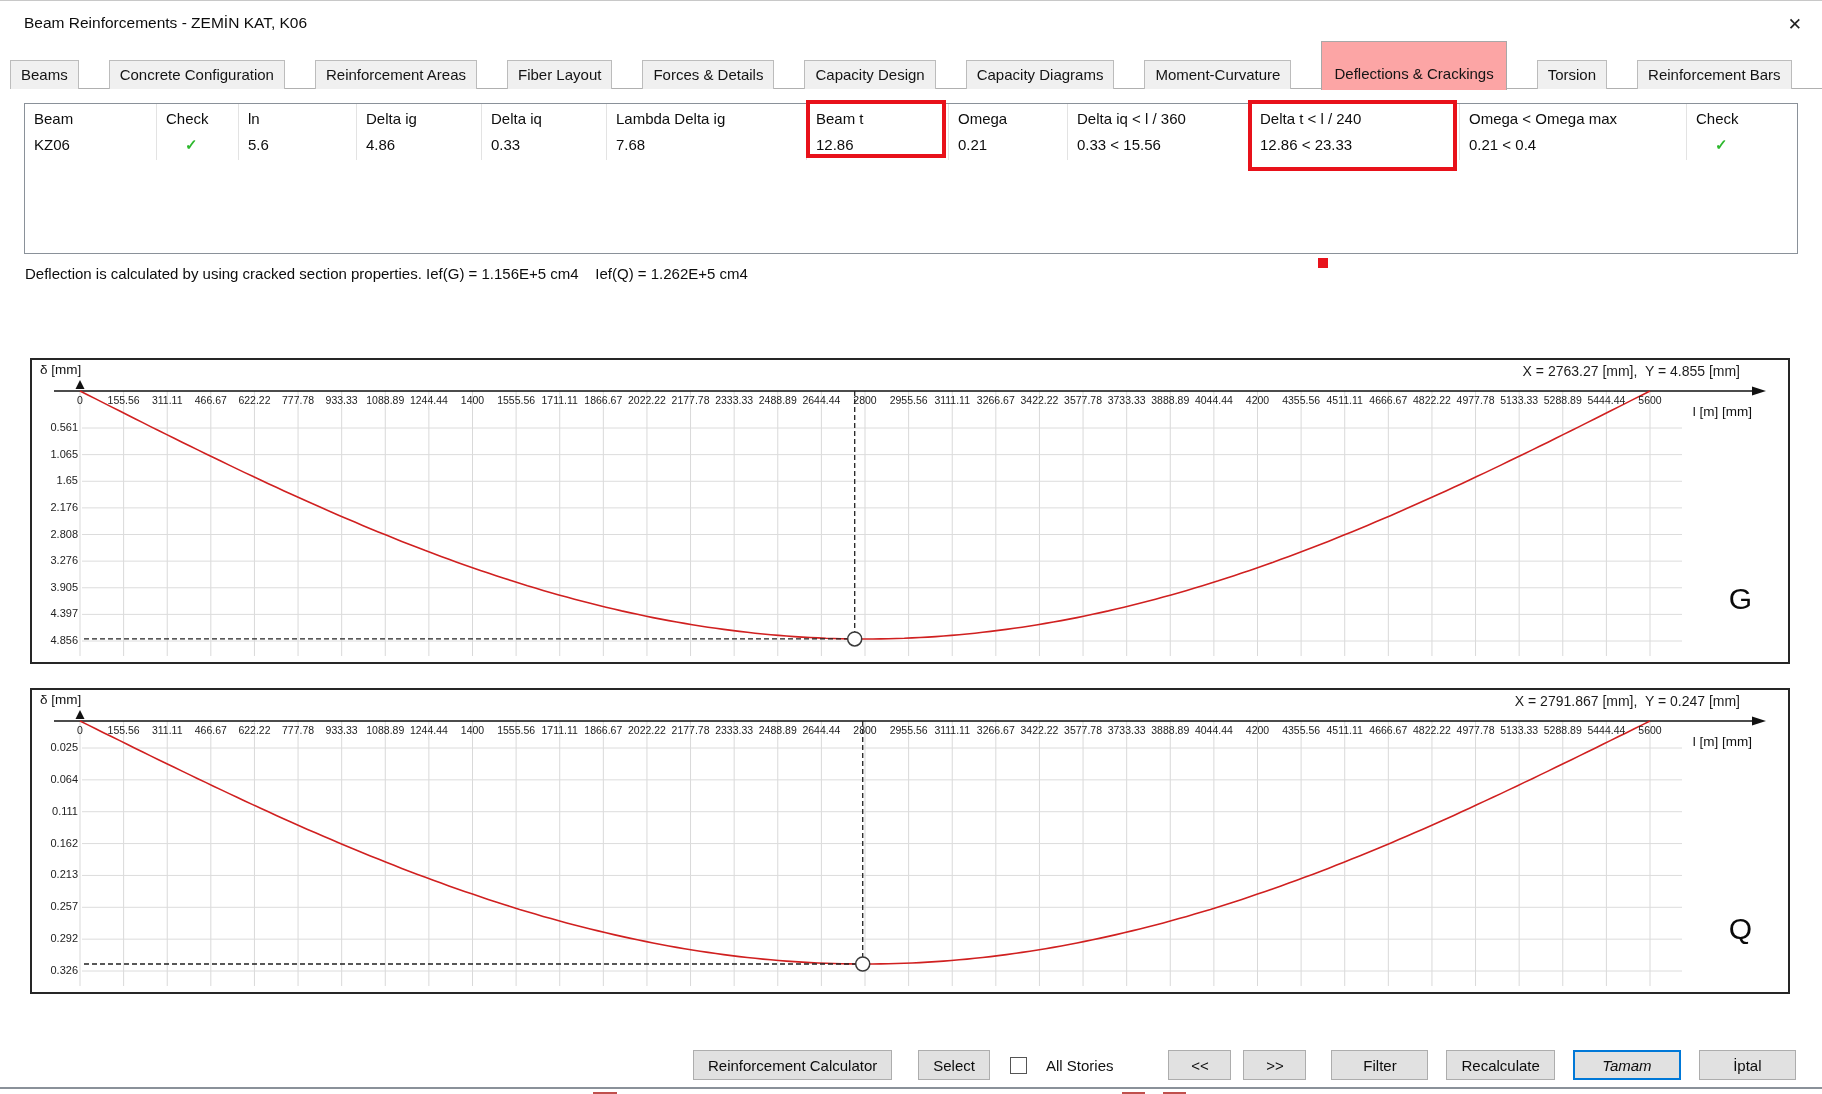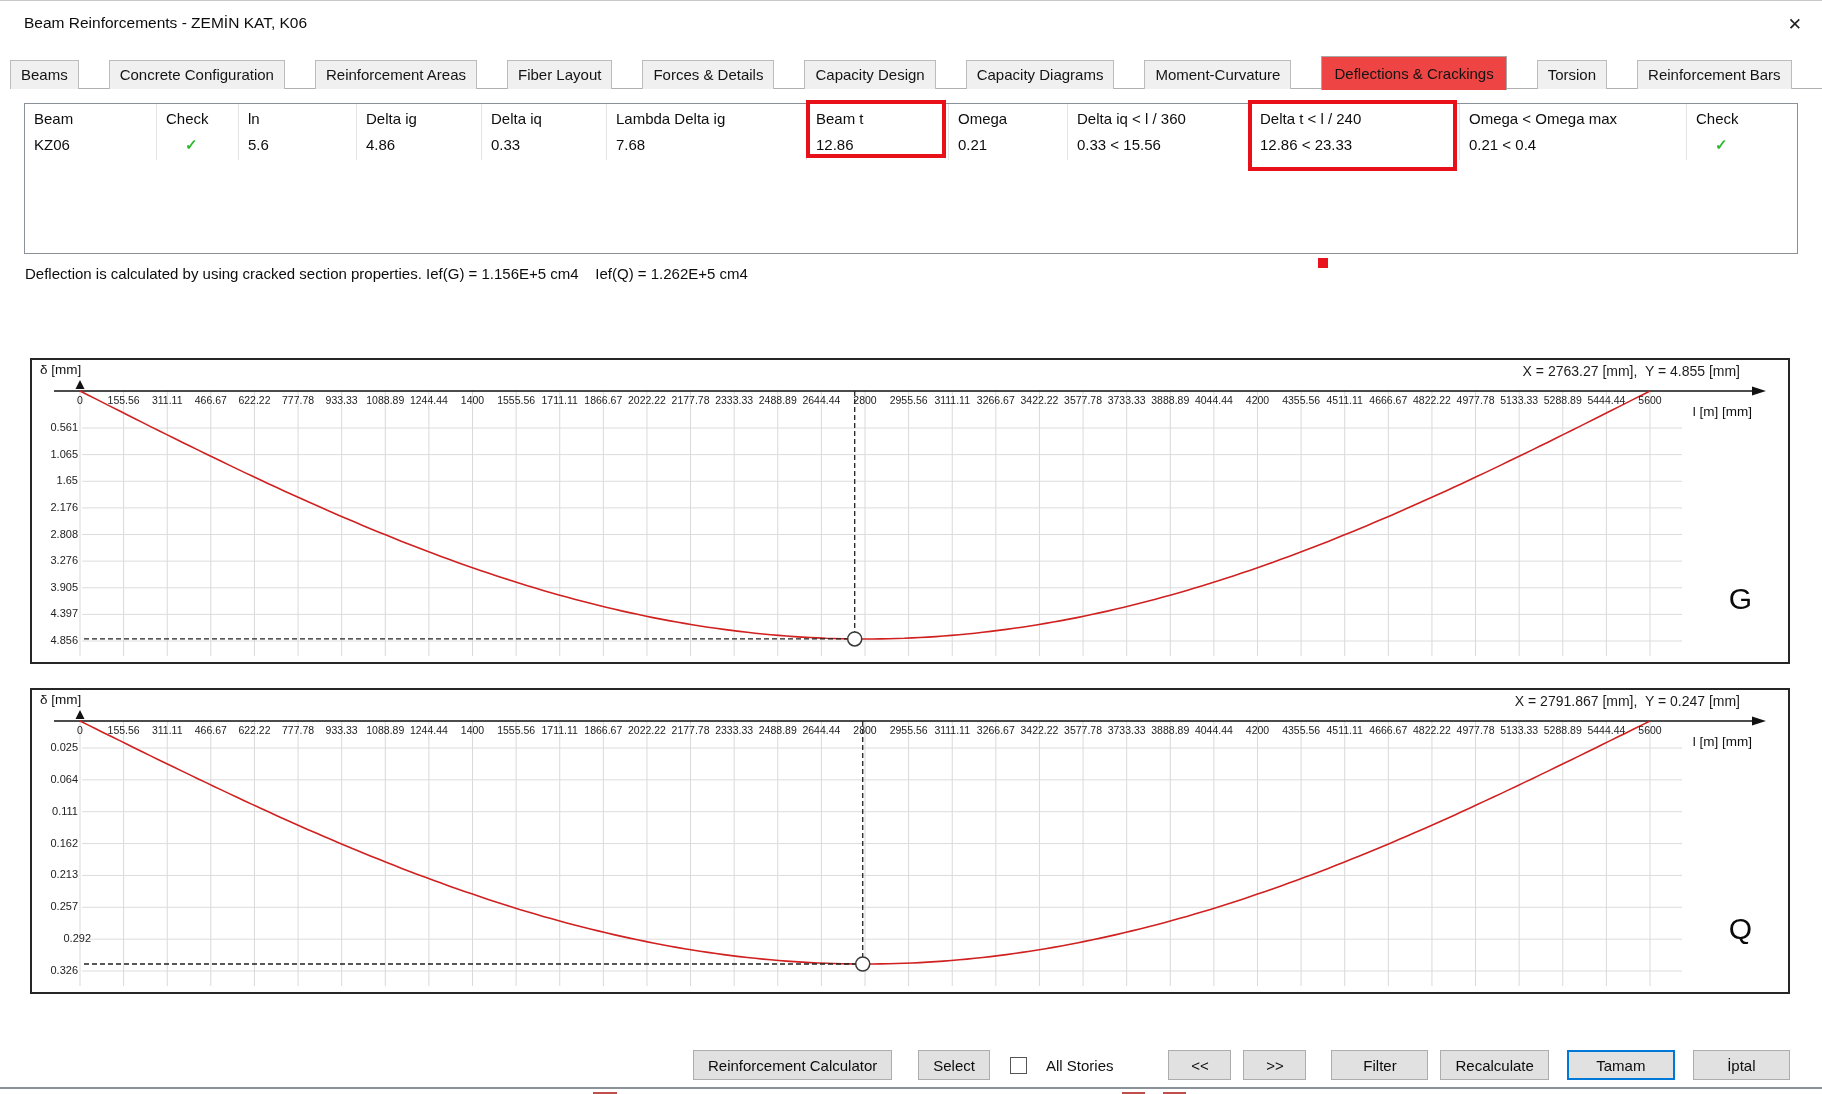--- a/index.html
+++ b/index.html
@@ -9,21 +9,21 @@
 
   
   .titlebar-text { position:absolute; left:24px; top:13px; font-size:15.5px; color:#0d0d0d; }
   .close-btn { position:absolute; right:14px; top:11px; font-size:17px; color:#222; cursor:pointer; padding:2px 6px; }
 
   
   .tabbar { position:absolute; left:10px; top:56px; right:0; height:32px; display:flex; align-items:flex-end;gap:28px; }
   .tabbar::after { content:""; position:absolute; left:0; right:0; bottom:0; border-bottom:1px solid #b0b0b0; }
   .tab { position:relative; z-index:1; font-size:15px; padding:5px 10px 6px 10px; background:#f0f0f0;
     border:1px solid #bcbcbc; border-bottom:none; margin-right:2px; white-space:nowrap; cursor:pointer; color:#141414; }
-  .tab.active { background:#ef4444; z-index:3; padding:8px 12px 8px 12px; margin-bottom:-1px; border-color:#a8a8a8; }
+  .tab.active { background:#fca5a5; z-index:3; padding:23px 12px 8px 12px; margin-bottom:-1px; border-color:#a8a8a8; }
 
   
   .tablebox { position:absolute; left:24px; top:102px; width:1774px; height:151px;
     border:1px solid #8a9199; background:#fff; }
   .trow { display:grid; grid-template-columns:132px 82px 118px 125px 125px 200px 142px 119px 183px 209px 227px 1fr; }
   .tcell { padding:6px 16px 4px 9px; font-size:15px; border-right:1px solid #e3e3e3; height:29px;
     white-space:nowrap; overflow:hidden; color:#0d0d0d; }
   .trow.vals .tcell { height:27px; padding-top:3px; }
   .tcell:last-child { border-right:none; }
   .check-ok { color:#2db82d; font-weight:bold; padding-left:28px; }
@@ -44,21 +44,21 @@
   .c-cursor { position:absolute; right:48px; top:3px; font-size:14px; color:#1c1c1c; white-space:pre; z-index:2; }
   .c-xlabel { position:absolute; right:36px; top:44px; font-size:13.5px; color:#111; z-index:2; }
   .c-letter { position:absolute; right:36px; top:222px; font-size:30px; color:#0a0a0a; z-index:2; }
   .c-xtick { position:absolute; width:48px; text-align:center; font-size:10.5px; color:#222; top:34px; }
   .c-ytick { position:absolute; left:0; width:46px; text-align:right; font-size:11px; color:#222; }
 
   
   .footer { position:absolute; left:0; top:1048px; width:1822px; height:32px; display:flex; align-items:center; padding-left:693px; }
   .btn { height:30px; font-size:15px; font-family:"Liberation Sans",sans-serif; background:#e1e1e1;
     border:1px solid #adadad; color:#0d0d0d; padding:0 14px; cursor:pointer; white-space:nowrap; }
-  .btn.default { border:2px solid #0078d7; padding:0 15px; }
+  .btn.default { border:2px solid #0078d7; padding:0 15px;font-style:italic; }
   .cbwrap { display:flex; align-items:center; margin-left:20px; }
   .cbbox { width:17px; height:17px; border:1px solid #555; background:#fff; display:inline-block; cursor:pointer; }
   .cblabel { font-size:15px; margin-left:19px; white-space:nowrap; }
 
   .bottom-edge { position:absolute; left:0; top:1086px; width:1822px; height:8px; background:#fff; border-top:2px solid #8a9199; }
   .frag { position:absolute; top:3px; height:5px; background:#c0504d; }
 </style>
 </head>
 <body>
 
@@ -321,35 +321,35 @@
       <div class="c-xtick" style="left: 1463.17px;">5133.33</div>
       <div class="c-xtick" style="left: 1506.78px;">5288.89</div>
       <div class="c-xtick" style="left: 1550.39px;">5444.44</div>
       <div class="c-xtick" style="left: 1594px;">5600</div>
       <div class="c-ytick" style="top: 51px;">0.025</div>
       <div class="c-ytick" style="top: 82.8571px;">0.064</div>
       <div class="c-ytick" style="top: 114.714px;">0.111</div>
       <div class="c-ytick" style="top: 146.571px;">0.162</div>
       <div class="c-ytick" style="top: 178.429px;">0.213</div>
       <div class="c-ytick" style="top: 210.286px;">0.257</div>
-      <div class="c-ytick" style="top: 242.143px; margin-left: 13px;">0.292</div>
+      <div class="c-ytick" style="top: 242.143px;">0.292</div>
       <div class="c-ytick" style="top: 274px;">0.326</div>
     </div>
 
   <div class="footer">
     <button class="btn">Reinforcement Calculator</button>
     <button class="btn" style="margin-left:26px;">Select</button>
     <span class="cbwrap">
       <span class="cbbox"></span>
       <span class="cblabel">All Stories</span>
     </span>
     <button class="btn" style="margin-left:55px; width:63px;">&lt;&lt;</button>
     <button class="btn" style="margin-left:12px; width:63px;">&gt;&gt;</button>
     <button class="btn" style="margin-left:25px; width:97px;">Filter</button>
-    <button class="btn" style="margin-left:12px;">Recalculate</button>
+    <button class="btn" style="margin-left:18px;">Recalculate</button>
     <button class="btn default" style="margin-left:18px; width:108px;">Tamam</button>
     <button class="btn" style="margin-left:18px; width:97px;">İptal</button>
   </div>
 
   <div class="bottom-edge">
     <div class="frag" style="left:593px; width:24px;"></div>
     <div class="frag" style="left:1122px; width:23px;"></div>
     <div class="frag" style="left:1163px; width:23px;"></div>
   </div>
 

